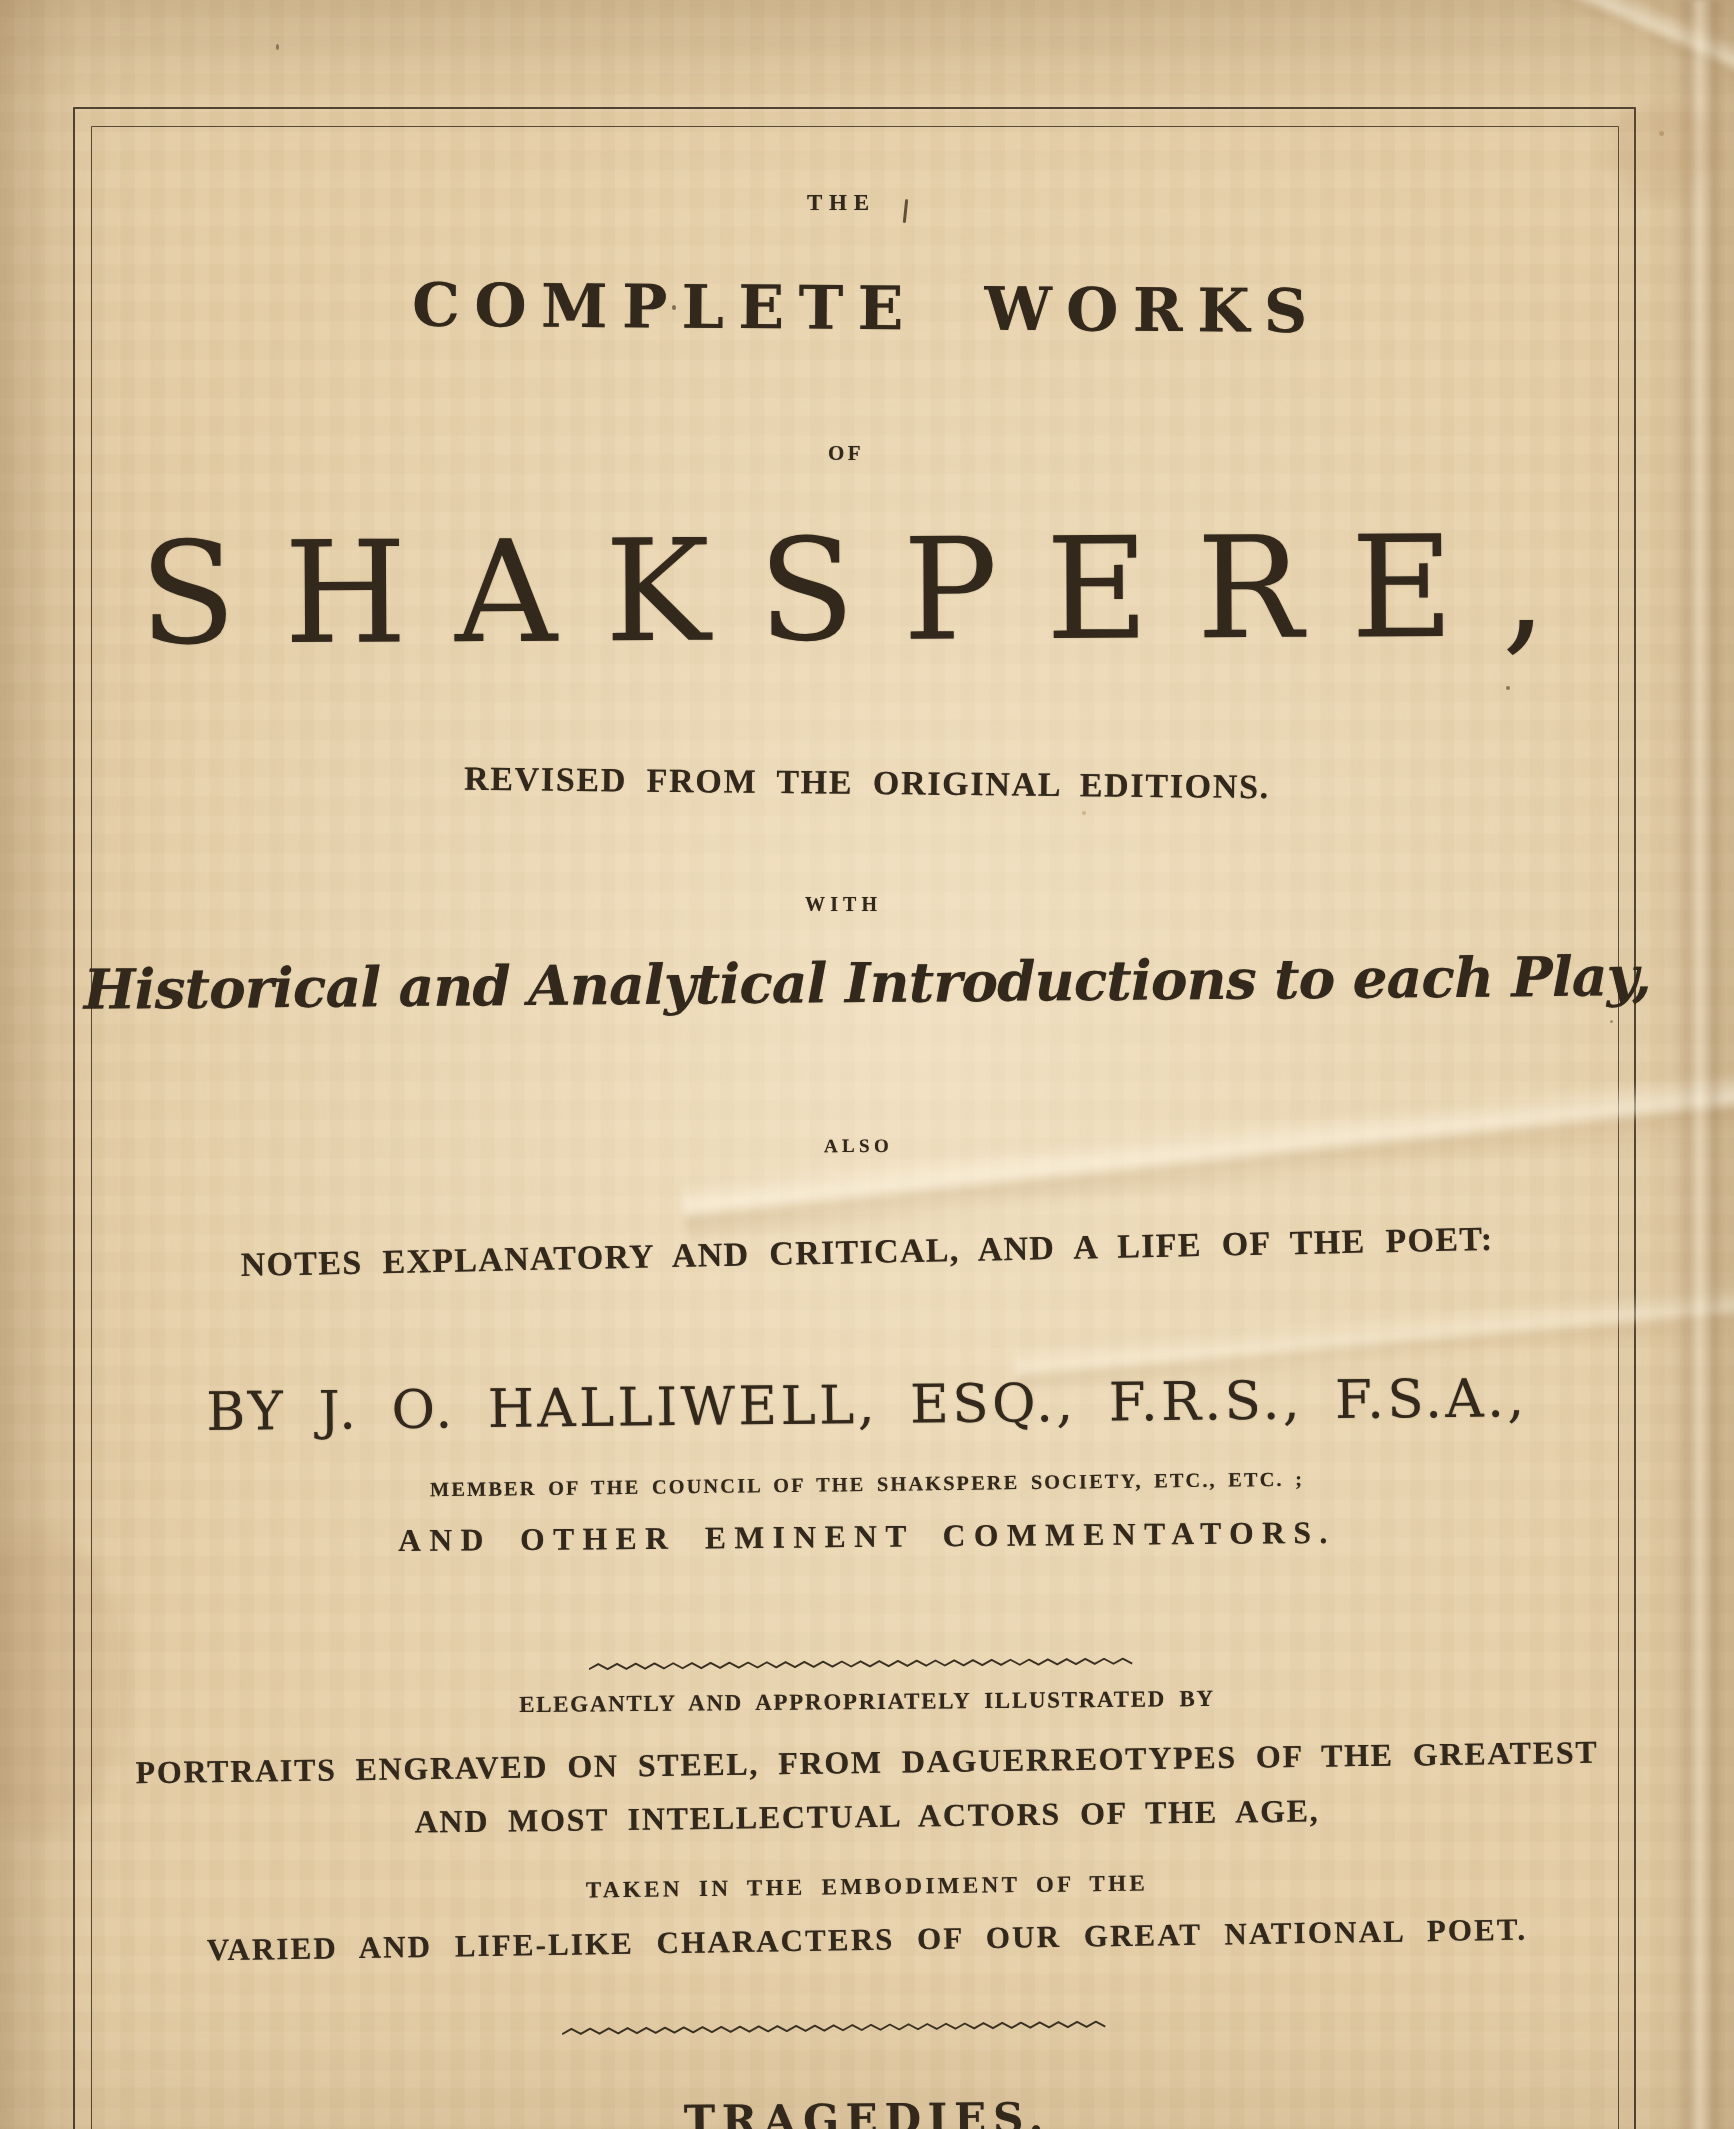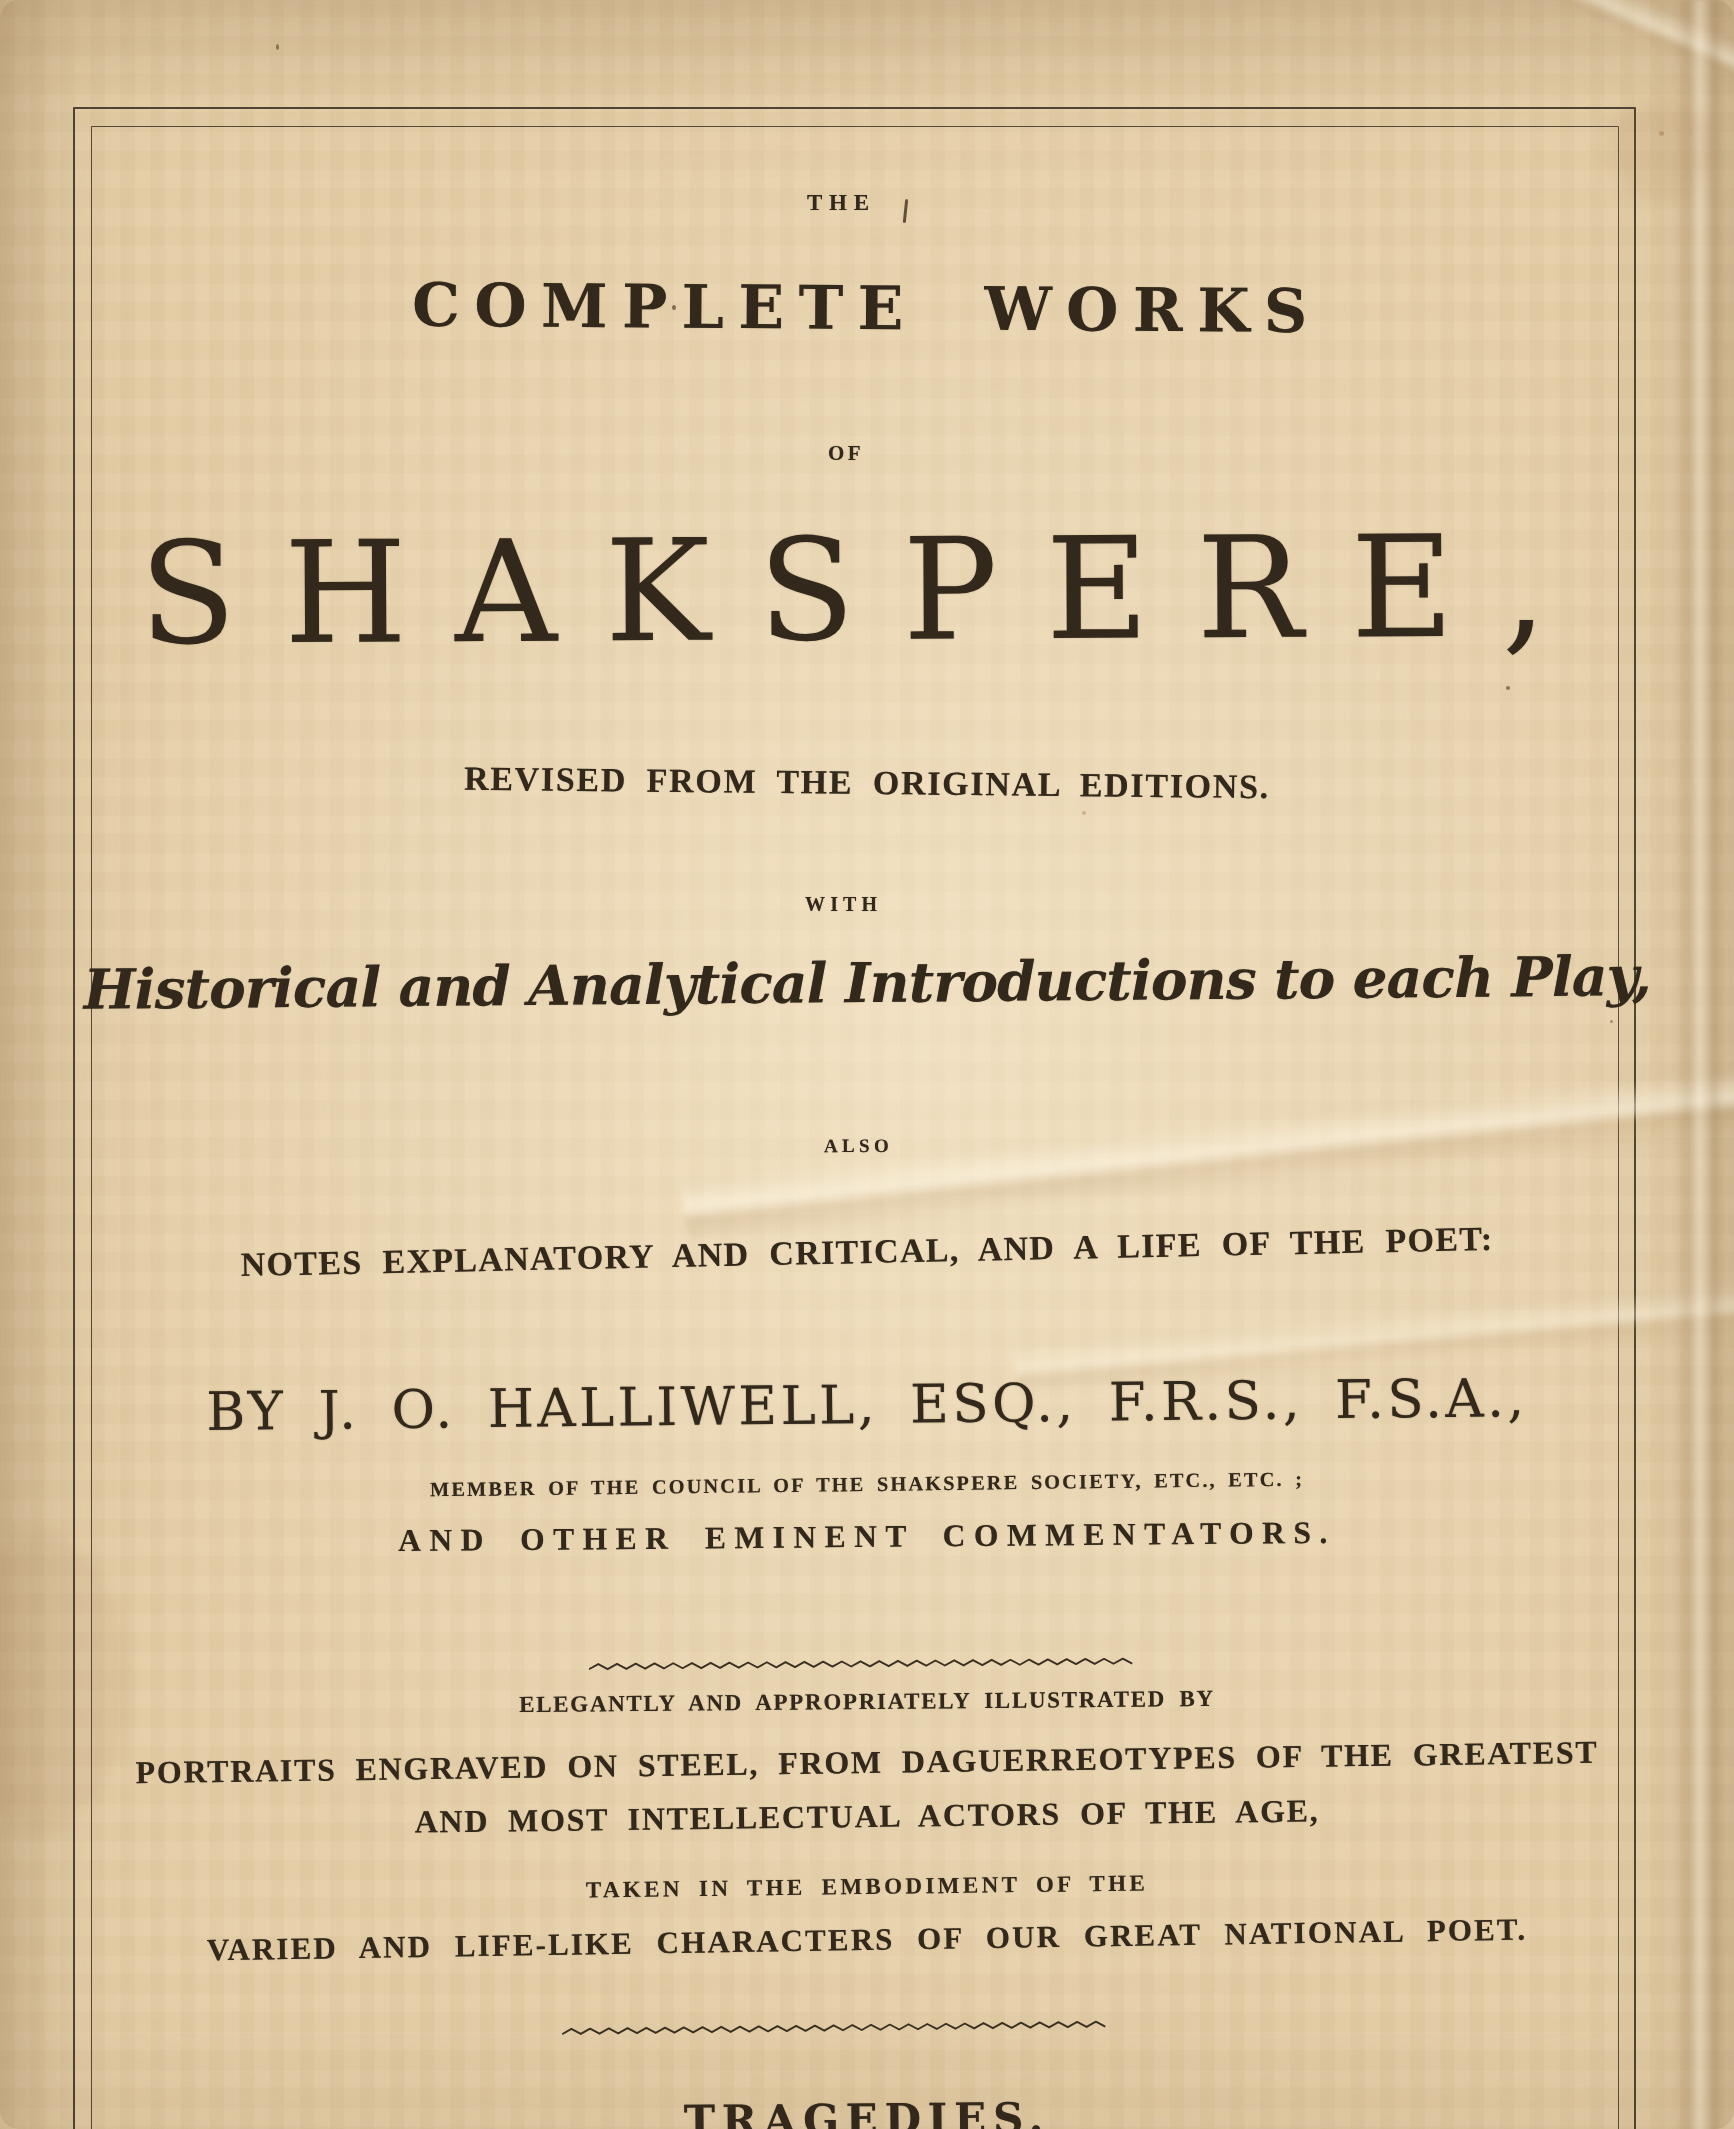--- a/index.html
+++ b/index.html
@@ -7,21 +7,21 @@
     width:1734px;height:2602px;overflow:hidden;
     font-family:"DejaVu Serif",serif;
     background-color:#e5cfa8;
     background-image:
       radial-gradient(ellipse 72% 55% at 53% 40%, rgba(255,245,223,0.48), rgba(255,245,223,0) 72%),
       linear-gradient(90deg, rgba(110,75,40,0.16), rgba(110,75,40,0) 4%, rgba(110,75,40,0) 95%, rgba(110,75,40,0.13)),
       linear-gradient(0deg, rgba(110,75,40,0.13), rgba(110,75,40,0) 5%, rgba(110,75,40,0) 96%, rgba(110,75,40,0.10)),
       repeating-linear-gradient(90deg, rgba(120,90,50,0.03) 0 14.5px, rgba(255,253,246,0.025) 14.5px 30px),
       repeating-linear-gradient(0deg, rgba(120,90,50,0.022) 0 20px, rgba(255,250,240,0.02) 20px 38px);
   }
-  .page{position:absolute;inset:0;box-shadow:inset 0 0 179px rgba(120,85,45,0.22);border-radius:19px;}
+  .page{position:absolute;inset:0;box-shadow:inset 0 0 179px rgba(120,85,45,0.22);}
   
   .frame-outer{position:absolute;left:73px;top:107px;width:1559px;height:2328px;
     border:2.1px solid rgba(48,38,26,0.82);border-radius:0.9px;}
   .frame-inner{position:absolute;left:91px;top:126px;width:1526px;height:2289px;
     border:1.7px solid rgba(48,38,26,0.78);border-radius:0.9px;}
   
   .line{position:absolute;left:0;right:0;text-align:center;white-space:nowrap;
     color:#32281b;line-height:1;text-shadow:0 0 0.9px rgba(51,41,28,0.5);}
   #t-the        {top:191px; font:700 23px/1 "Liberation Serif",serif;letter-spacing:6.8px;transform:translateX(-25.6px);}
   #t-works      {top:278px; font:700 60px/1 "DejaVu Serif",serif;letter-spacing:14.5px;word-spacing:31px;transform:rotate(0.4deg);}

